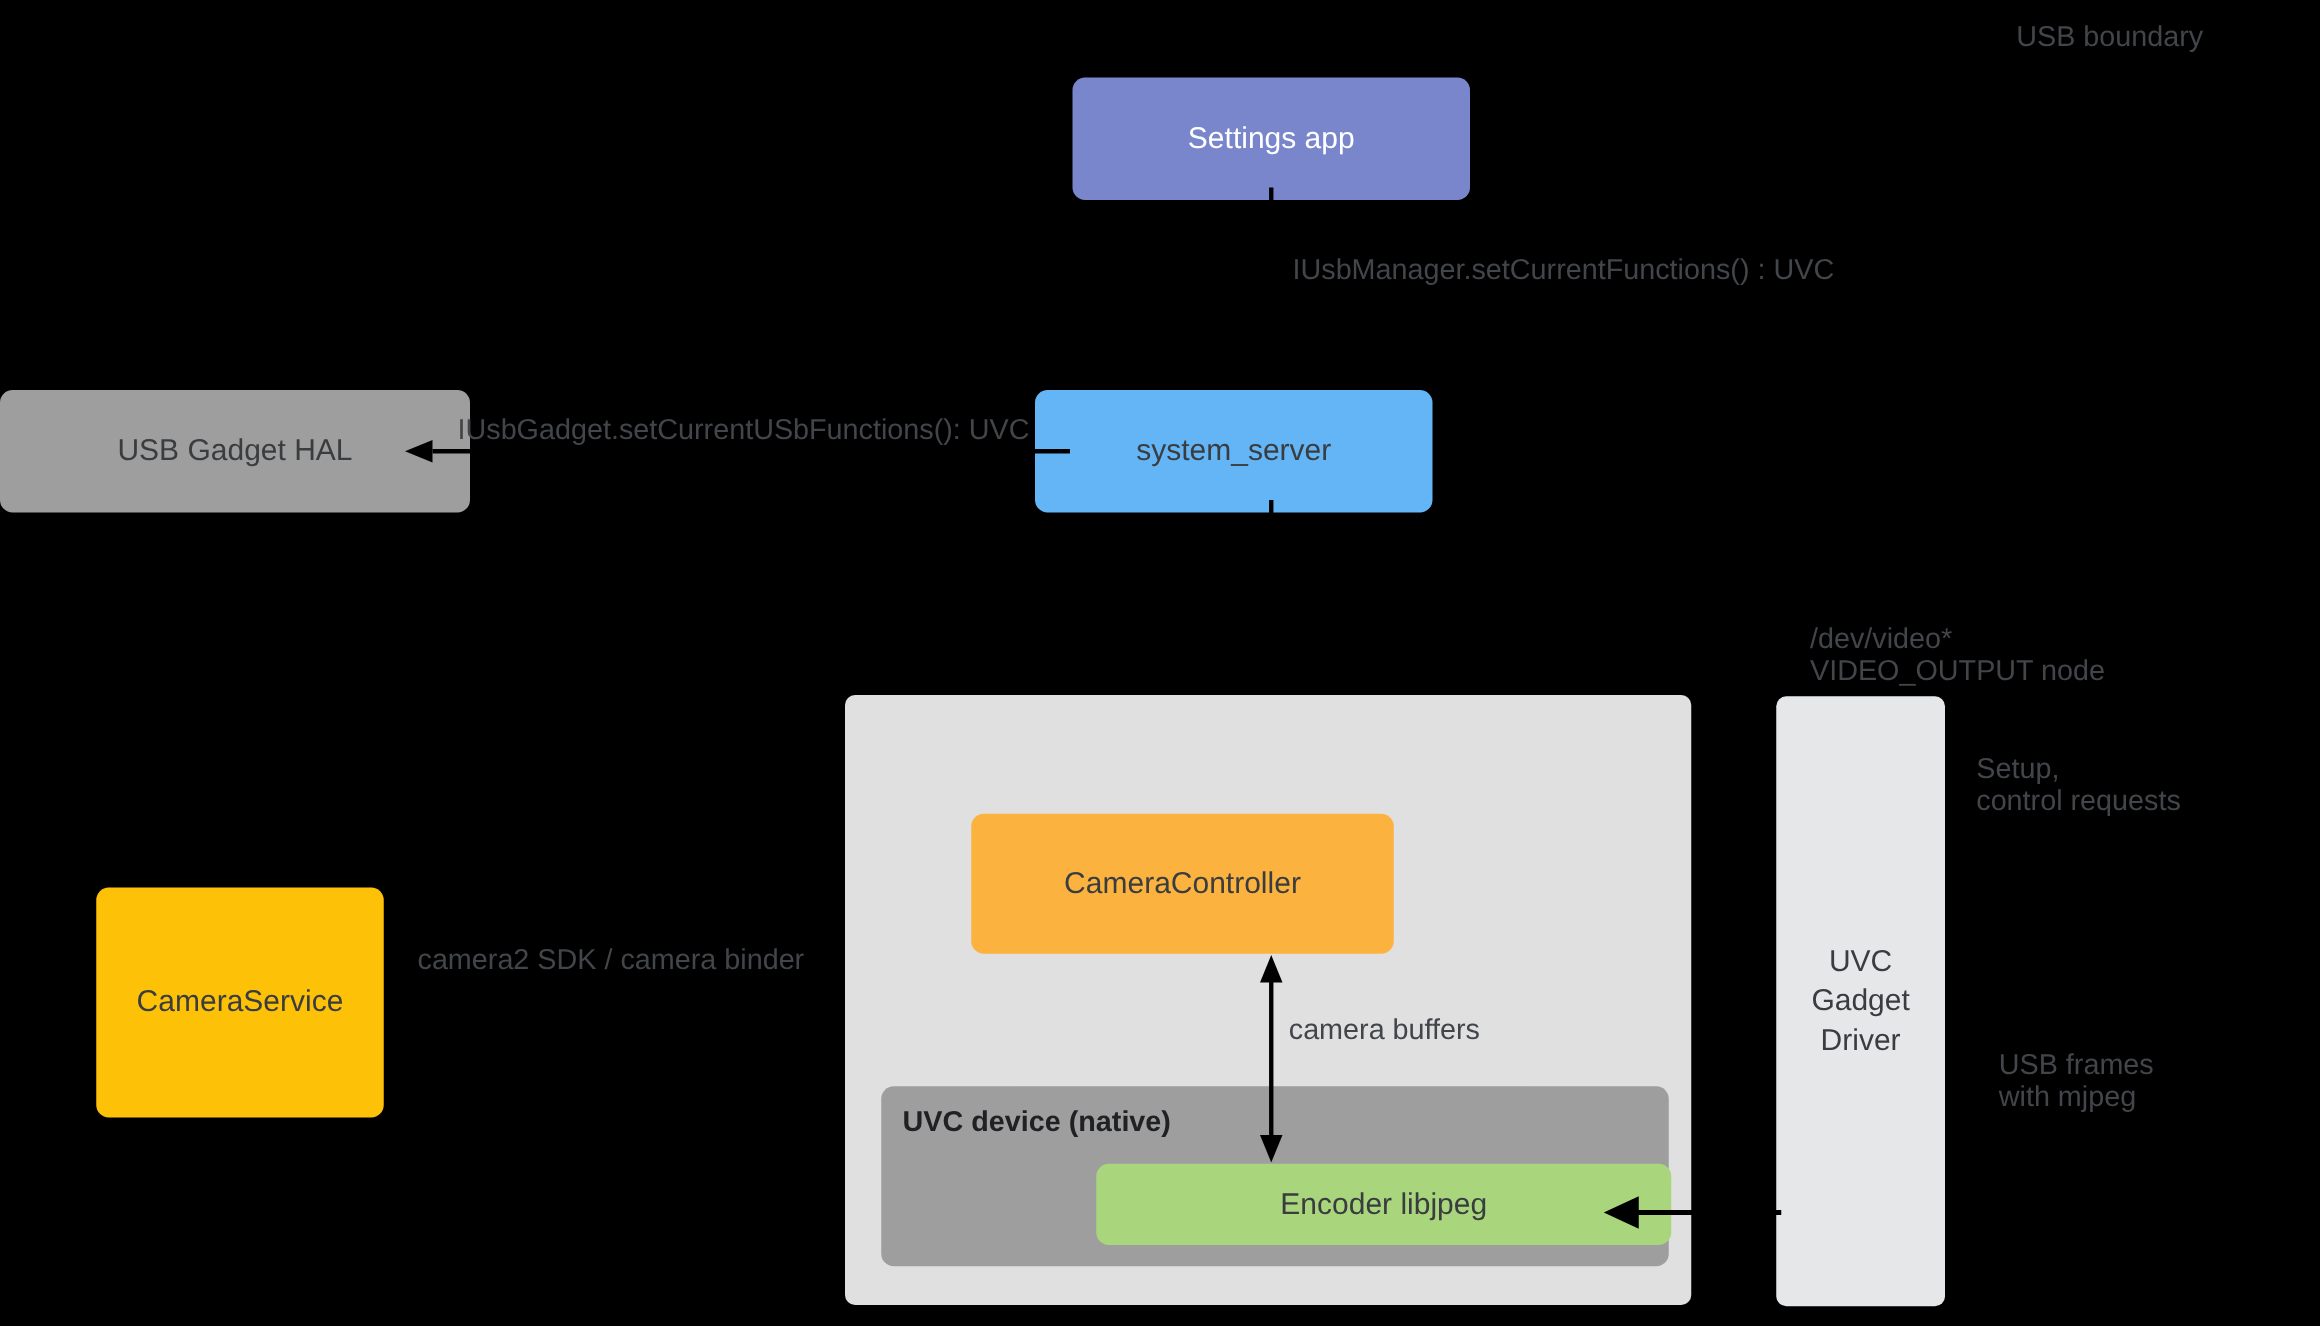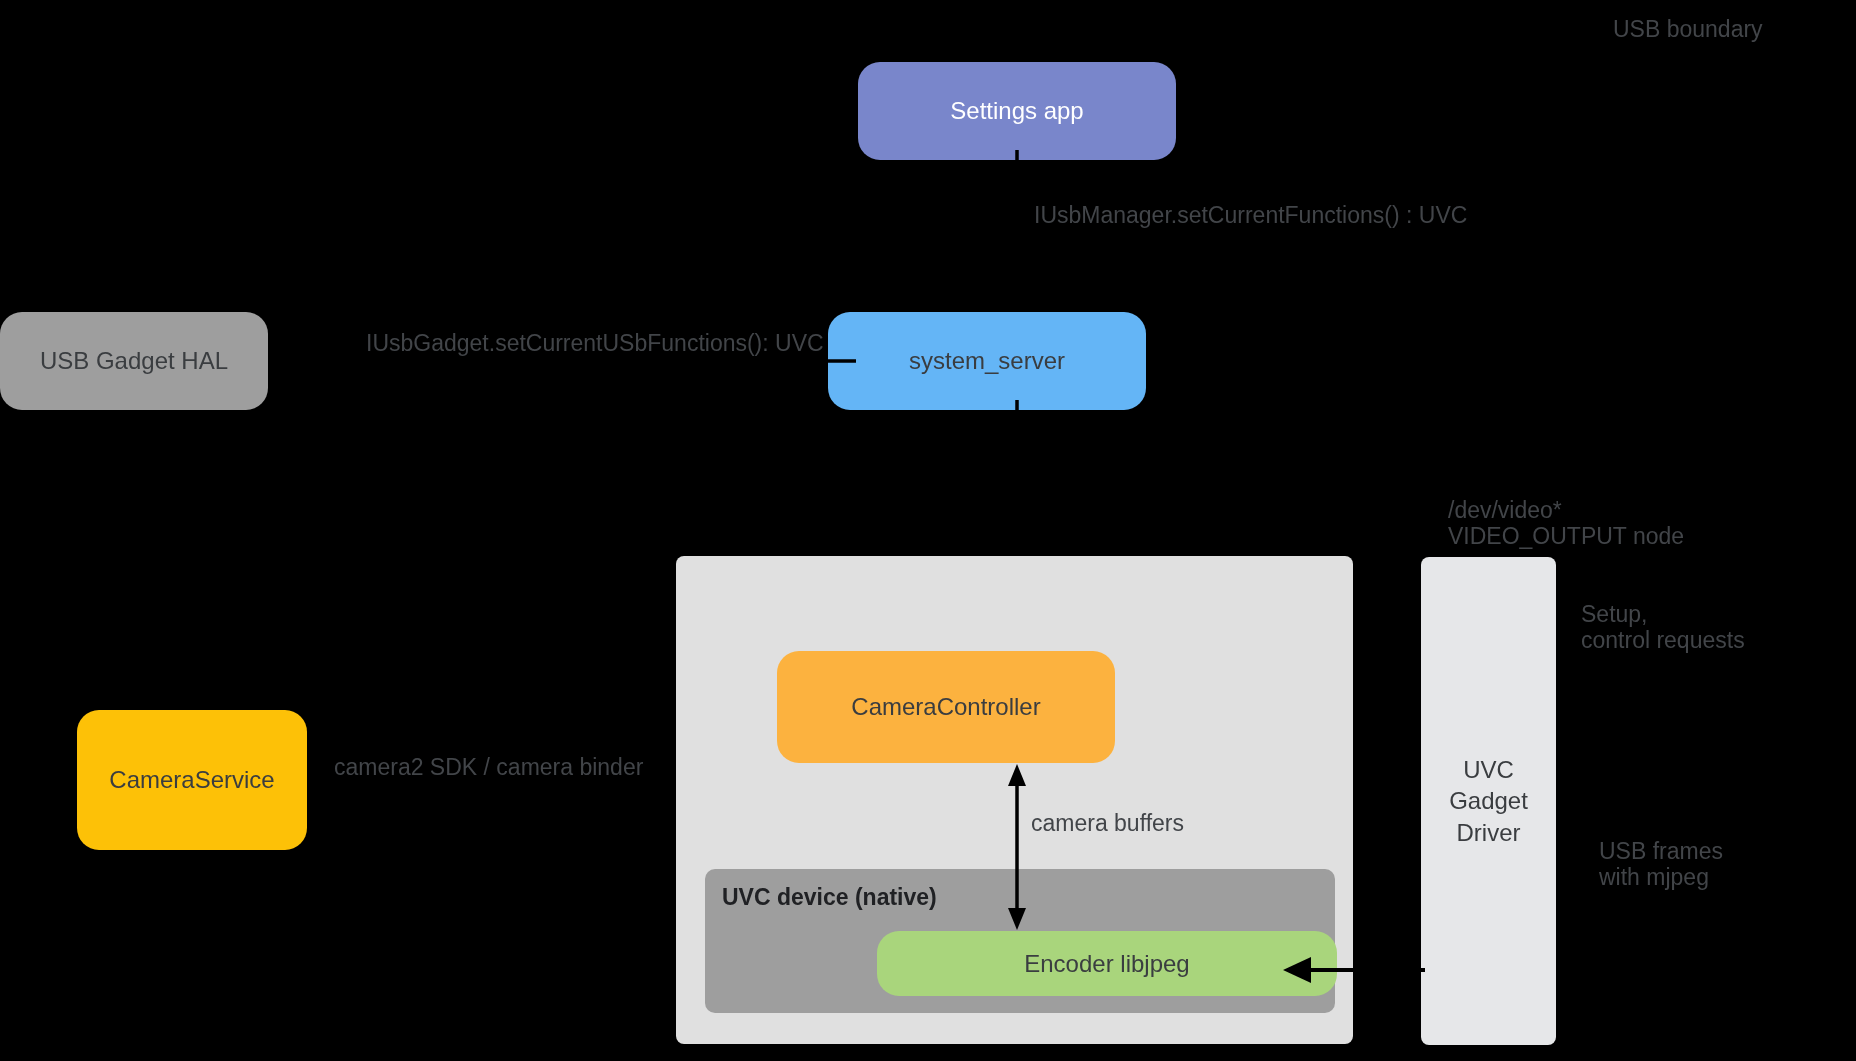--- a/index.html
+++ b/index.html
@@ -10,21 +10,21 @@
   #canvas {
     position: relative;
     width: 1856px;
     height: 1061px;
     overflow: hidden;
     background: #000000;
     font-family: "Liberation Sans", "DejaVu Sans", sans-serif;
   }
   .node {
     position: absolute;
-    border-radius: 22px;
+    border-radius: 10px;
     display: flex;
     align-items: center;
     justify-content: center;
     z-index: 2;
   }
   .node-label {
     font-size: 24px;
     color: #3A3D40;
     white-space: pre-line;
     text-align: center;
@@ -65,21 +65,21 @@
 <div id="canvas">
 
   <div class="lbl" style="left:1613px; top:16px;">USB boundary</div>
 
   <div class="node" style="left: 858px; top: 62px; width: 318px; height: 98px; background: rgb(121, 134, 203);">
     <span class="node-label" style="color: rgb(255, 255, 255);">Settings app</span>
   </div>
 
   <div class="lbl" style="left:1034px; top:202px;">IUsbManager.setCurrentFunctions() : UVC</div>
 
-  <div class="node" style="left: 0px; top: 312px; width: 268px; height: 98px; background: rgb(158, 158, 158);">
+  <div class="node" style="left: 0px; top: 312px; width: 376px; height: 98px; background: rgb(158, 158, 158);">
     <span class="node-label" style="color: rgb(58, 61, 64);">USB Gadget HAL</span>
   </div>
 
   <div class="lbl" style="left:366px; top:330px;">IUsbGadget.setCurrentUSbFunctions(): UVC</div>
 
   <div class="node" style="left: 828px; top: 312px; width: 318px; height: 98px; background: rgb(100, 181, 246);">
     <span class="node-label" style="color: rgb(58, 61, 64);">system_server</span>
   </div>
 
 
@@ -92,21 +92,21 @@
     <span class="node-label" style="color: rgb(58, 61, 64);">CameraController</span>
   </div>
 
   <div class="container-box" style="left: 705px; top: 869px; width: 630px; height: 144px; border-radius: 10px; z-index: 2; background: rgb(158, 158, 158);"></div>
   <div class="container-title" style="left: 722px; top: 884px; color: rgb(32, 33, 36);">UVC device (native)</div>
 
   <div class="node" style="left: 877px; top: 931px; width: 460px; height: 65px; z-index: 3; background: rgb(169, 213, 124);">
     <span class="node-label" style="color: rgb(58, 61, 64);">Encoder libjpeg</span>
   </div>
 
-  <div class="node" style="left: 77px; top: 710px; width: 230px; height: 140px; background: rgb(253, 193, 7);">
+  <div class="node" style="left: 77px; top: 710px; width: 230px; height: 184px; background: rgb(253, 193, 7);">
     <span class="node-label" style="color: rgb(58, 61, 64);">CameraService</span>
   </div>
 
   <div class="lbl" style="left:334px; top:754px;">camera2 SDK / camera binder</div>
 
   <div class="lbl" style="left:1031px; top:810px;">camera buffers</div>
 
   <div class="node" style="left: 1421px; top: 557px; width: 135px; height: 488px; border-radius: 8px; background: rgb(230, 231, 233);">
     <span class="node-label" style="color: rgb(58, 61, 64);">UVC
 Gadget

